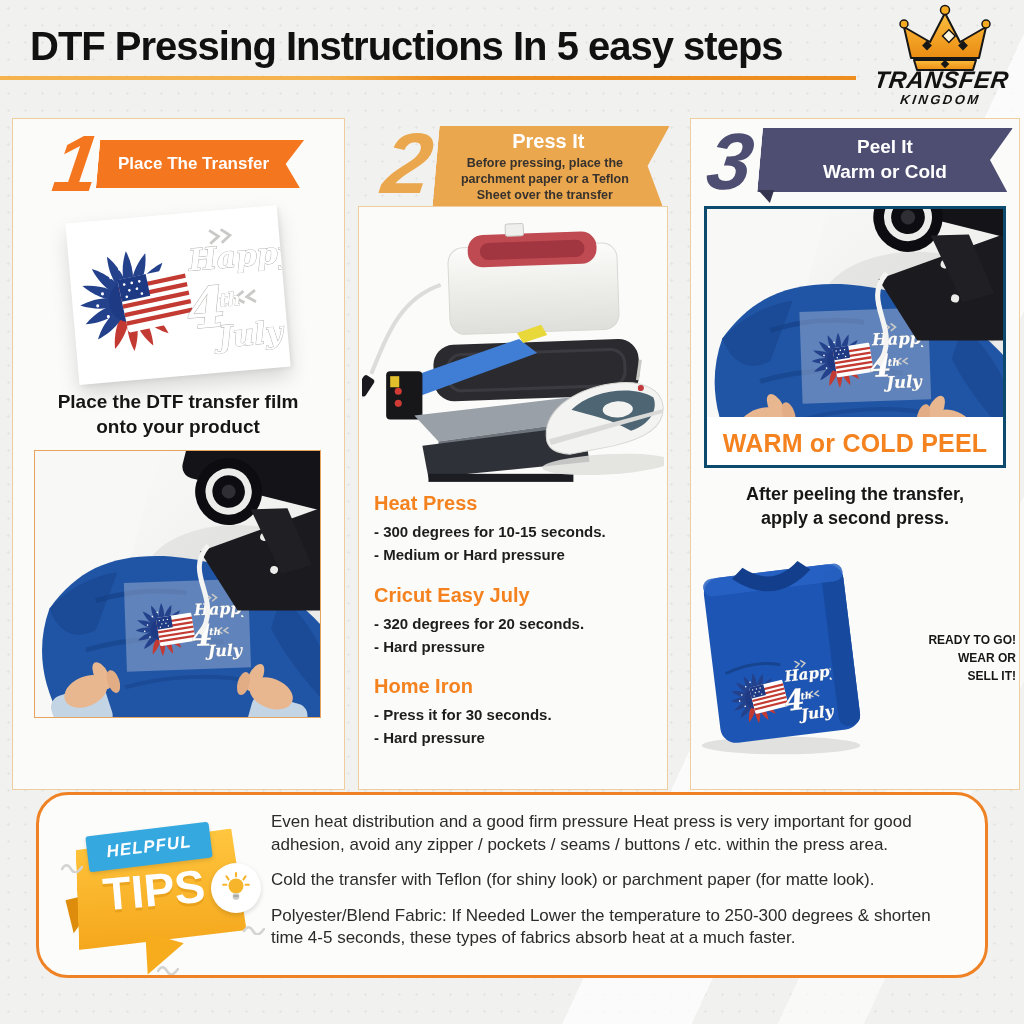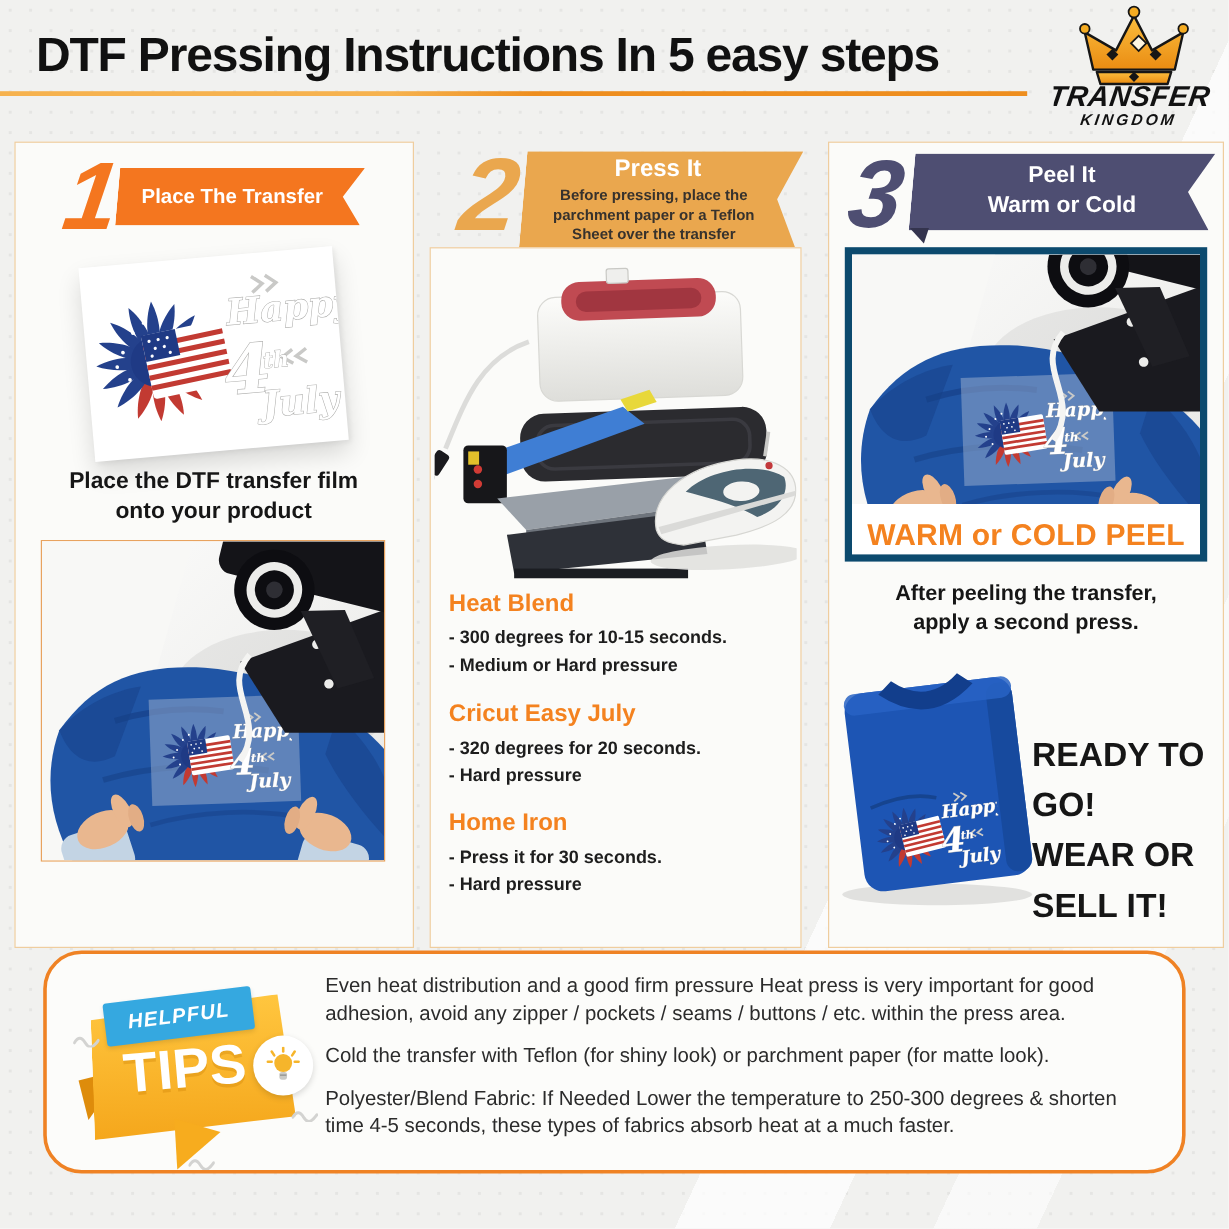--- a/index.html
+++ b/index.html
@@ -57,29 +57,29 @@
   
   .equip { position:absolute; left:362px; top:212px; width:302px; height:272px; }
   .equip svg { width:100%; height:100%; }
   .specs { position:absolute; left:374px; top:492px; width:288px; }
   .sec-head { color:#F4821F; font-size:20px; font-weight:bold; margin:17px 0 5px; }
   .sec-head:first-child { margin-top:0; }
   .sec-item { font-size:15px; font-weight:bold; color:#1D1D1D; line-height:1.55; }
 
   
   .peel-box { position:absolute; left:704px; top:206px; width:302px; height:262px;
-    background:#fff; border:6px solid #0c4a6e; }
+    background:#fff; border:3px solid #0c4a6e; }
   .peel-photo { width:100%; height:208px; overflow:hidden; }
   .peel-label { height:52px; display:flex; align-items:center; justify-content:center;
     color:#F4821F; font-size:25px; font-weight:bold; letter-spacing:.2px; }
   .cap3 { left:700px; top:482px; width:310px; font-size:18px; line-height:1.35; }
   .folded { position:absolute; left:694px; top:542px; width:178px; height:220px; }
   .folded svg { width:100%; height:100%; }
-  .ready { position:absolute; left:860px; top:608px; width:156px; text-align:left;
-    font-size:28px; font-weight:bold; color:#161616; line-height:1.5; }
+  .ready { position:absolute; left:860px; top:631px; width:156px; text-align:right;
+    font-size:12px; font-weight:bold; color:#161616; line-height:1.5; }
 
   
   .tips-box { position:absolute; left:36px; top:792px; width:952px; height:186px;
     background:#FCFCFA; border:3px solid #EF8224; border-radius:32px; }
   .tips-text { margin-left:232px; padding:16px 34px 0 0; }
   .tips-text p { font-size:17px; color:#2B2B2B; line-height:1.33; margin-bottom:13px; }
 
   .badge { position:absolute; left:22px; top:12px; width:210px; height:168px; }
   .badge-fold { position:absolute; left:8px; top:88px; width:0; height:0;
     border-top:34px solid #DE8C0B; border-right:40px solid transparent; transform:rotate(-14deg); }
@@ -333,21 +333,21 @@
   <div class="banner banner2">
     <span class="bt">Press It</span>
     <div class="bs">Before pressing, place the parchment paper or a Teflon Sheet over the transfer</div>
   </div>
   <div class="equip">
     <svg>
         <use href="#equip-scene" width="100%" height="100%"></use>
       </svg>
   </div>
   <div class="specs">
-    <div class="sec-head">Heat Blend</div>
+    <div class="sec-head">Heat Press</div>
     <div class="sec-item">- 300 degrees for 10-15 seconds.</div>
     <div class="sec-item">- Medium or Hard pressure</div>
     <div class="sec-head">Cricut Easy July</div>
     <div class="sec-item">- 320 degrees for 20 seconds.</div>
     <div class="sec-item">- Hard pressure</div>
     <div class="sec-head">Home Iron</div>
     <div class="sec-item">- Press it for 30 seconds.</div>
     <div class="sec-item">- Hard pressure</div>
   </div>
 

